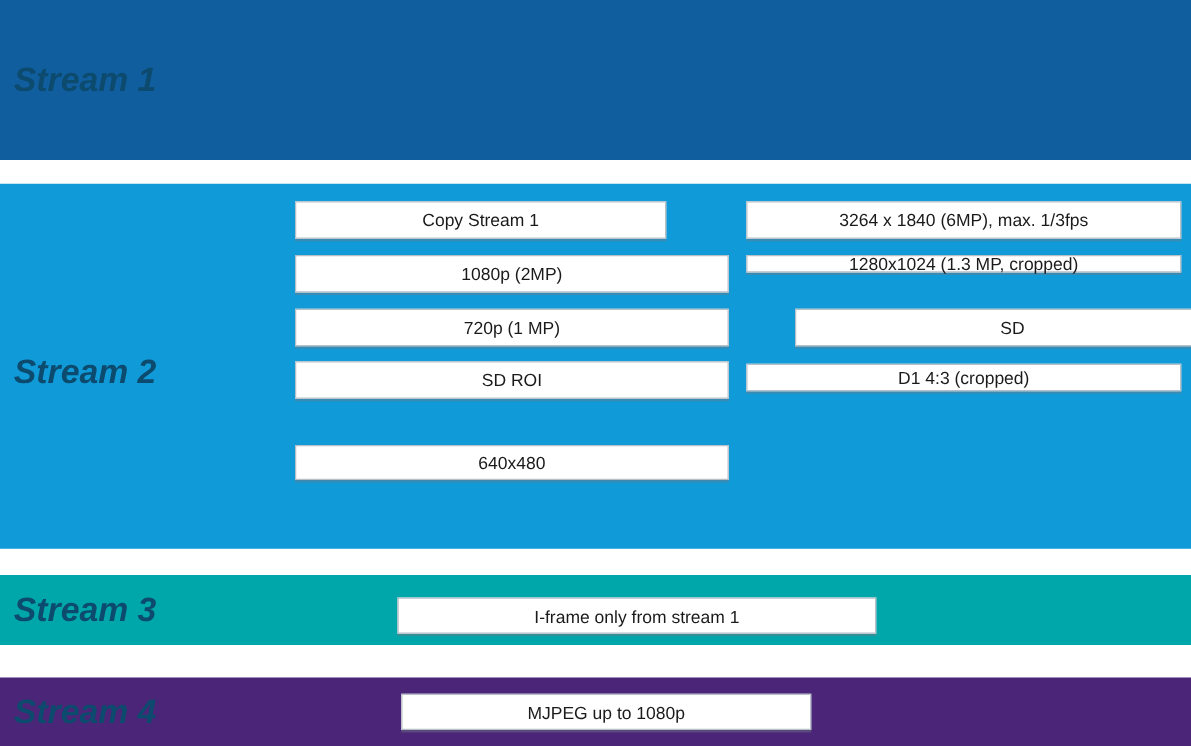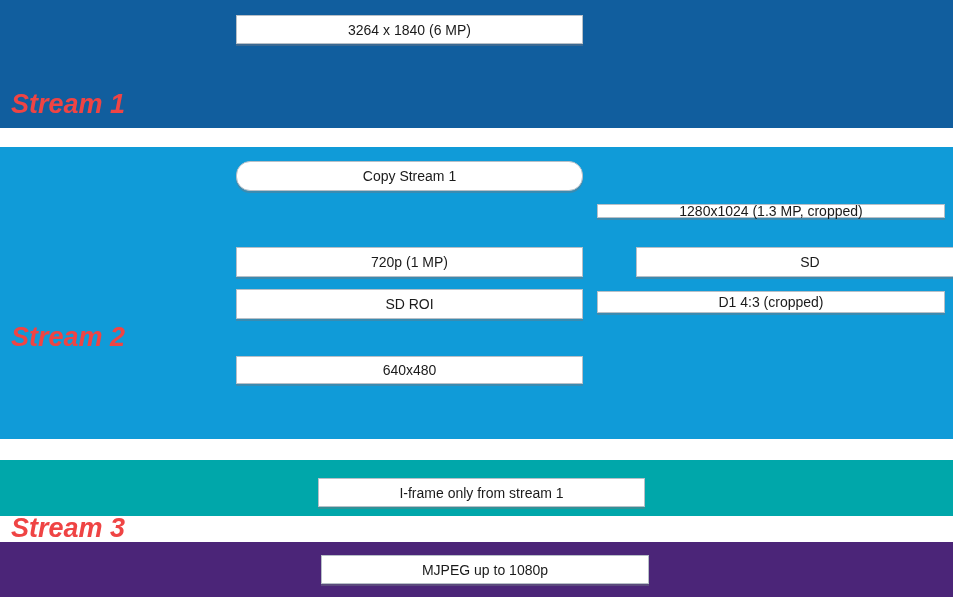--- a/index.html
+++ b/index.html
@@ -4,22 +4,22 @@
 <style>
   html,body { margin:0; padding:0; background:#ffffff; }
   .stage {
     position:relative; width:953px; height:597px;
     background:#ffffff; overflow:hidden;
     font-family:"Liberation Sans", sans-serif;
   }
   .band { position:absolute; left:0; width:953px; }
   .stream-label {
     position:absolute; left:11px;
-    color:#ef4444; font-style:italic; font-weight:bold;
-    font-size:27px; line-height:27px; white-space:nowrap;margin-top:40px;
+    color:#0c4a6e; font-style:italic; font-weight:bold;
+    font-size:27px; line-height:27px; white-space:nowrap;
   }
   .opt {
     position:absolute; box-sizing:border-box;
     background:#ffffff; border:1px solid #b7bfc7;
     box-shadow:0 2px 0 rgba(110,120,130,0.45);
     display:flex; align-items:center; justify-content:center;
     font-size:14px; line-height:14px; color:#1a1a1a; white-space:nowrap;
     cursor:default;
   }
 </style>
@@ -31,28 +31,29 @@
   <div class="band" style="top: 0px; height: 128px; background-color: rgb(17, 94, 158);"></div>
   <div class="band" style="top: 147px; height: 292px; background-color: rgb(16, 155, 216);"></div>
   <div class="band" style="top: 460px; height: 56px; background-color: rgb(0, 167, 170);"></div>
   <div class="band" style="top: 542px; height: 55px; background-color: rgb(75, 37, 120);"></div>
 
   <div class="stream-label" style="top:51px;">Stream 1</div>
   <div class="stream-label" style="top:284px;">Stream 2</div>
   <div class="stream-label" style="top:475px;">Stream 3</div>
   <div class="stream-label" style="top:556px;">Stream 4</div>
 
-  <div class="opt" style="left:236px; top:15px; width:347px; height:29px;">3264 x 1840 (6 MP)</div>
 
-  <div class="opt" style="left:236px; top:161px; width:347px; height:30px;border-radius:14px;">Copy Stream 1</div>
+  <div class="opt" style="left:236px; top:161px; width:297px; height:30px;">Copy Stream 1</div>
+  <div class="opt" style="left:236px; top:204px; width:347px; height:30px;">1080p (2MP)</div>
   <div class="opt" style="left:236px; top:247px; width:347px; height:30px;">720p (1 MP)</div>
   <div class="opt" style="left:236px; top:289px; width:347px; height:30px;">SD ROI</div>
   <div class="opt" style="left:236px; top:356px; width:347px; height:28px;">640x480</div>
 
+  <div class="opt" style="left:597px; top:161px; width:348px; height:30px;">3264 x 1840 (6MP), max. 1/3fps</div>
   <div class="opt" style="left:597px; top:204px; width:348px; height:14px;">1280x1024 (1.3 MP, cropped)</div>
   <div class="opt" style="left:597px; top:247px; width:348px; height:30px;margin-left:39px;">SD</div>
   <div class="opt" style="left:597px; top:291px; width:348px; height:22px;">D1 4:3 (cropped)</div>
 
-  <div class="opt" style="left:318px; top:478px; width:327px; height:29px;">I-frame only from stream 1</div>
+  <div class="opt" style="left:318px; top:478px; width:383px; height:29px;">I-frame only from stream 1</div>
 
   <div class="opt" style="left:321px; top:555px; width:328px; height:29px;">MJPEG up to 1080p</div>
 
 </div>
 
 </body></html>

